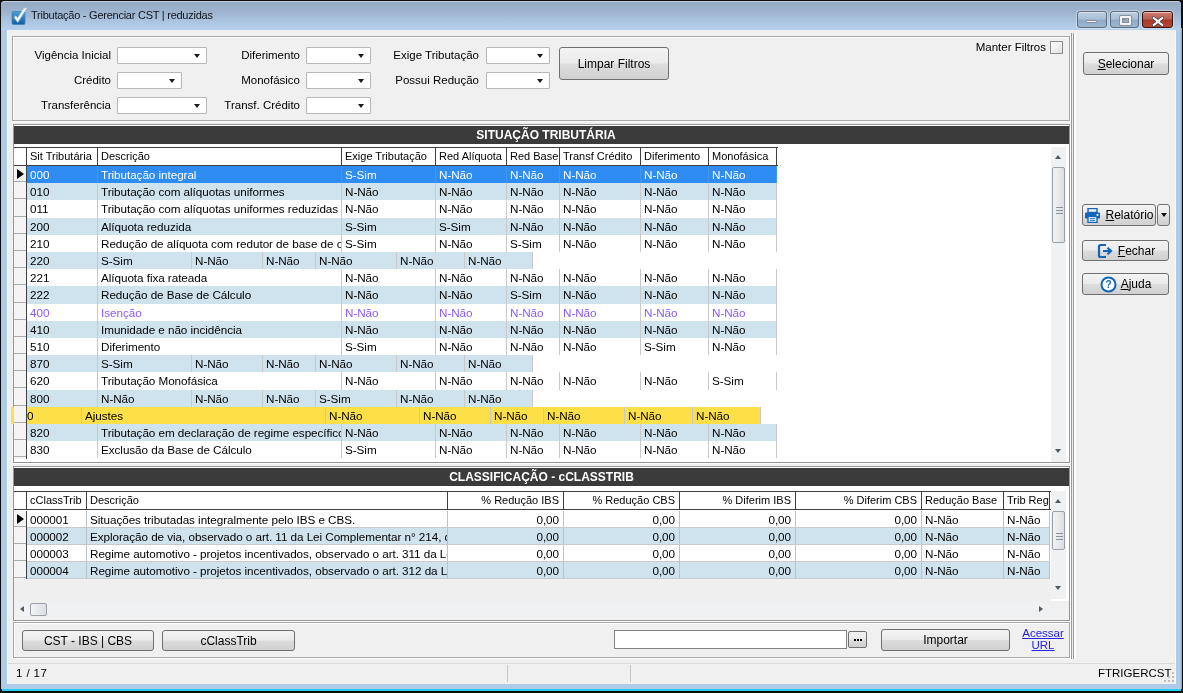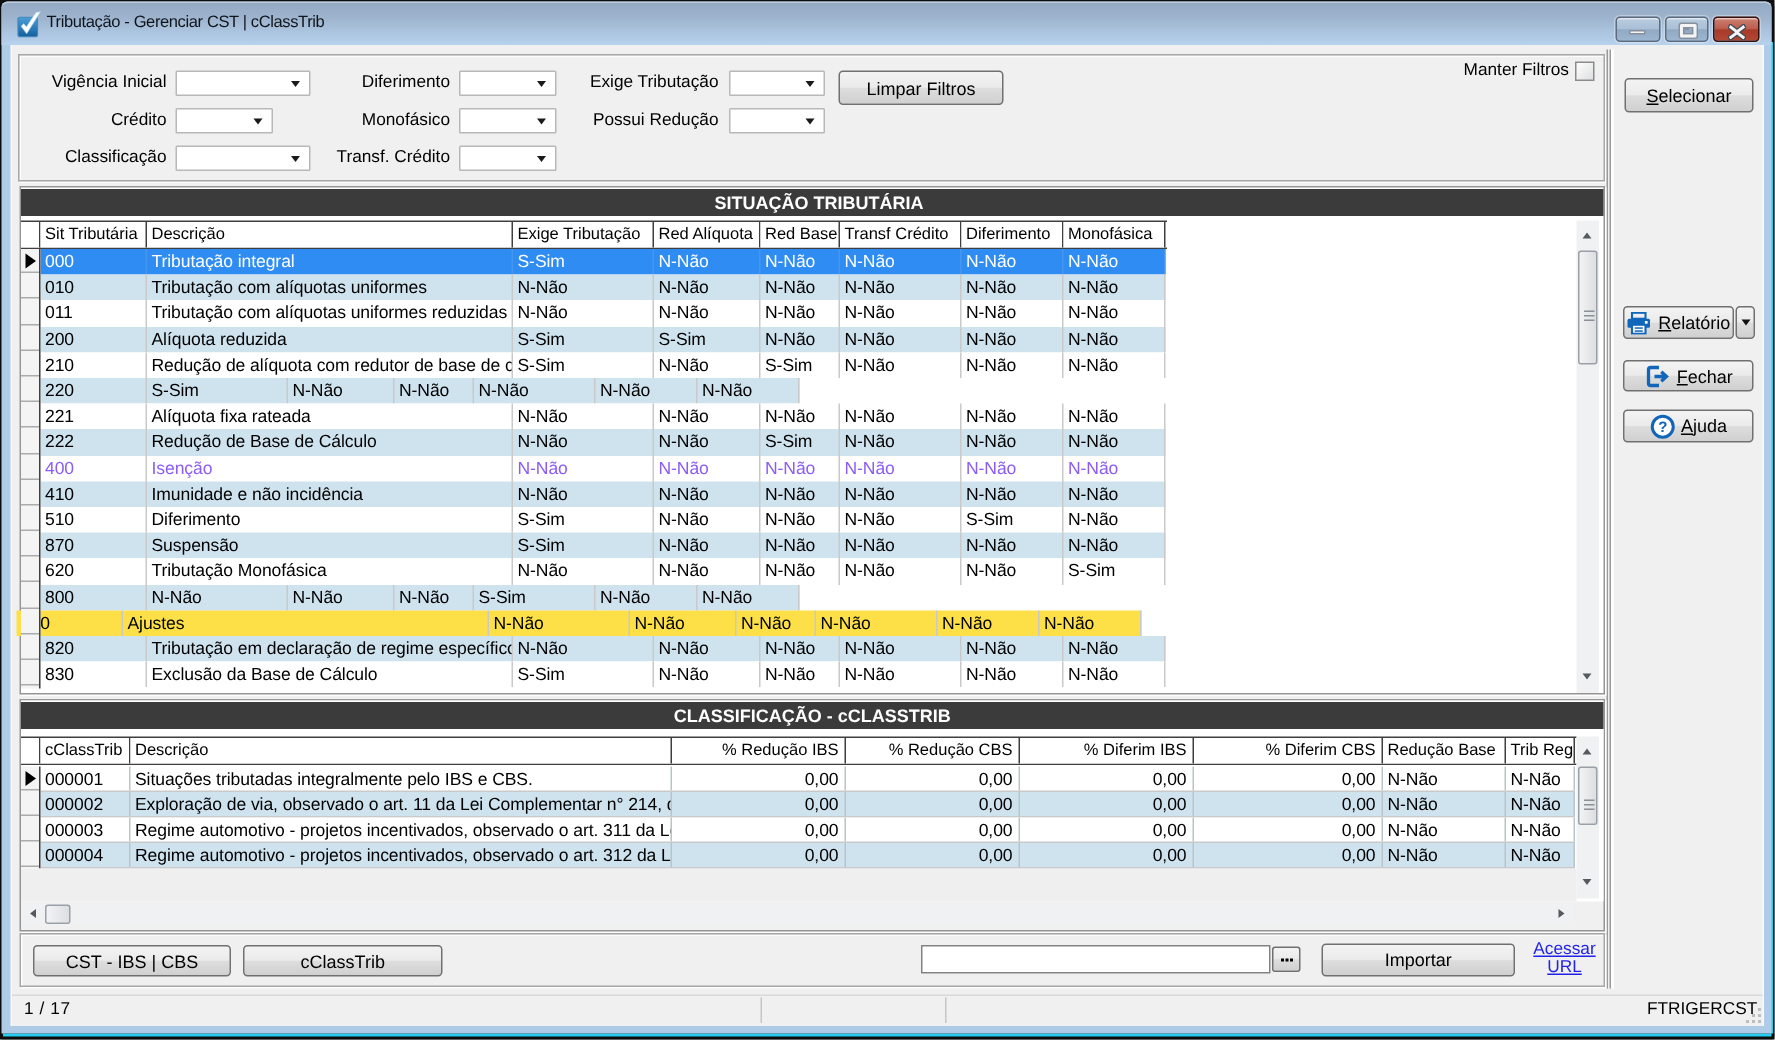--- a/index.html
+++ b/index.html
@@ -48,55 +48,55 @@
 <svg class="a" style="left:11px;top:6px" width="20" height="22" viewBox="0 0 20 22">
  <defs>
       <linearGradient id="ig" x1="0" y1="0" x2="0" y2="1">
         <stop offset="0" stop-color="#4d9fd8"></stop>
         <stop offset="1" stop-color="#135f9e"></stop>
       </linearGradient>
     </defs>
  <rect x="1" y="5.5" width="13" height="13" rx="1.5" fill="url(#ig)" stroke="#4186bd" stroke-width="0.8"></rect>
  <path d="M3 11.5 L6.8 16.5 L16 1.8 L13 2.2 L6.6 11.8 L4.8 9.8 Z" fill="#fff" stroke="#9dc7e4" stroke-width="0.5"></path>
 </svg>
-<div class="a ttl">Tributação - Gerenciar CST | cClassTrib</div>
+<div class="a ttl">Tributação - Gerenciar CST | reduzidas</div>
 <div class="a cb cbm" style="left:1077px;width:30px">
     <div class="a" style="left:8px;top:7.5px;width:11px;height:3.5px;background:#f4f4f4;border:1px solid #878f9b;border-radius:1px"></div>
   </div>
 <div class="a cb cbm" style="left:1110px;width:29px">
     <div class="a" style="left:8.5px;top:3.5px;width:11px;height:9px;border:2.2px solid #f4f4f4;border-radius:1px;box-shadow:0 0 0 1px #878f9b, inset 0 0 0 1px #878f9b">
       <div class="a" style="left:1.5px;top:0.5px;width:3px;height:2px;background:#8a929e"></div>
     </div>
   </div>
 <div class="a cb cbx" style="left:1142px;width:31px">
     <svg class="a" style="left:9px;top:3.5px" width="12" height="11" viewBox="0 0 12 11">
       <path d="M1.5 0 L6 3.5 L10.5 0 L12 2.5 L8 5.5 L12 8.5 L10.5 11 L6 7.5 L1.5 11 L0 8.5 L4 5.5 L0 2.5 Z" fill="#f4f4f4" stroke="#3e4954" stroke-width="0.9"></path>
     </svg>
   </div>
 <div class="a wclient"></div>
 <div class="a client"></div>
 
 <div class="a pnl" style="left:12px;top:36px;width:1058px;height:85px"></div>
 <div class="a lb" style="left:16px;top:47px;width:95px">Vigência Inicial</div>
 <div class="a lb" style="left:16px;top:72px;width:95px">Crédito</div>
-<div class="a lb" style="left:16px;top:97px;width:95px">Classificação</div>
+<div class="a lb" style="left:16px;top:97px;width:95px">Transferência</div>
 <div class="a lb" style="left:196px;top:47px;width:104px">Diferimento</div>
 <div class="a lb" style="left:196px;top:72px;width:104px">Monofásico</div>
 <div class="a lb" style="left:196px;top:97px;width:104px">Transf. Crédito</div>
 <div class="a lb" style="left:370px;top:47px;width:109px">Exige Tributação</div>
 <div class="a lb" style="left:370px;top:72px;width:109px">Possui Redução</div>
 <div class="a cmb" style="left:117px;top:47px;width:90px"></div>
 <div class="a cmb" style="left:117px;top:72px;width:65px"></div>
 <div class="a cmb" style="left:117px;top:97px;width:90px"></div>
 <div class="a cmb" style="left:306px;top:47px;width:65px"></div>
 <div class="a cmb" style="left:306px;top:72px;width:65px"></div>
 <div class="a cmb" style="left:306px;top:97px;width:65px"></div>
 <div class="a cmb" style="left:486px;top:47px;width:64px"></div>
 <div class="a cmb" style="left:486px;top:72px;width:64px"></div>
-<div class="a btn" style="left:559px;top:47px;width:110px;height:23px">Limpar Filtros</div>
+<div class="a btn" style="left:559px;top:47px;width:110px;height:33px">Limpar Filtros</div>
 <div class="a lb" style="left:956px;top:39px;width:90px;font-size:11.5px">Manter Filtros</div>
 <div class="a chk" style="left:1050px;top:41px"></div>
 <div class="a" style="left:1071px;top:33px;width:1px;height:626px;background:#9a9a9a"></div>
 <div class="a" style="left:1073px;top:33px;width:1px;height:626px;background:#9a9a9a"></div>
 <div class="a" style="left:1074px;top:33px;width:2px;height:626px;background:#fdfdfd"></div>
 <div class="a btn" style="left:1083px;top:52px;width:86px;height:23px">
     <span><u>S</u>elecionar</span>
   </div>
 <div class="a btn" style="left:1082px;top:204px;width:74px;height:22px">
     <svg width="17" height="15" viewBox="0 0 17 15" style="margin-right:4px">
@@ -244,21 +244,20 @@
 <div class="dc" style="width:244px;line-height:17.2px;border-right-color:#c9c9c9">Diferimento</div>
 <div class="dc" style="width:94px;line-height:17.2px;border-right-color:#c9c9c9">S-Sim</div>
 <div class="dc" style="width:71px;line-height:17.2px;border-right-color:#c9c9c9">N-Não</div>
 <div class="dc" style="width:53px;line-height:17.2px;border-right-color:#c9c9c9">N-Não</div>
 <div class="dc" style="width:81px;line-height:17.2px;border-right-color:#c9c9c9">N-Não</div>
 <div class="dc" style="width:68px;line-height:17.2px;border-right-color:#c9c9c9">S-Sim</div>
 <div class="dc" style="width:68px;line-height:17.2px;border-right-color:#c9c9c9">N-Não</div>
 </div>
 <div class="row" style="left:27px;top:355.2px;height:17.2px;background:#cfe3ef;color:#000">
 <div class="dc" style="width:71px;line-height:17.2px;border-right-color:#c9c9c9">870</div>
-<div class="dc" style="width:244px;line-height:17.2px;border-right-color:#c9c9c9">Suspensão</div>
 <div class="dc" style="width:94px;line-height:17.2px;border-right-color:#c9c9c9">S-Sim</div>
 <div class="dc" style="width:71px;line-height:17.2px;border-right-color:#c9c9c9">N-Não</div>
 <div class="dc" style="width:53px;line-height:17.2px;border-right-color:#c9c9c9">N-Não</div>
 <div class="dc" style="width:81px;line-height:17.2px;border-right-color:#c9c9c9">N-Não</div>
 <div class="dc" style="width:68px;line-height:17.2px;border-right-color:#c9c9c9">N-Não</div>
 <div class="dc" style="width:68px;line-height:17.2px;border-right-color:#c9c9c9">N-Não</div>
 </div>
 <div class="row" style="left:27px;top:372.4px;height:17.2px;background:#ffffff;color:#000">
 <div class="dc" style="width:71px;line-height:17.2px;border-right-color:#c9c9c9">620</div>
 <div class="dc" style="width:244px;line-height:17.2px;border-right-color:#c9c9c9">Tributação Monofásica</div>

